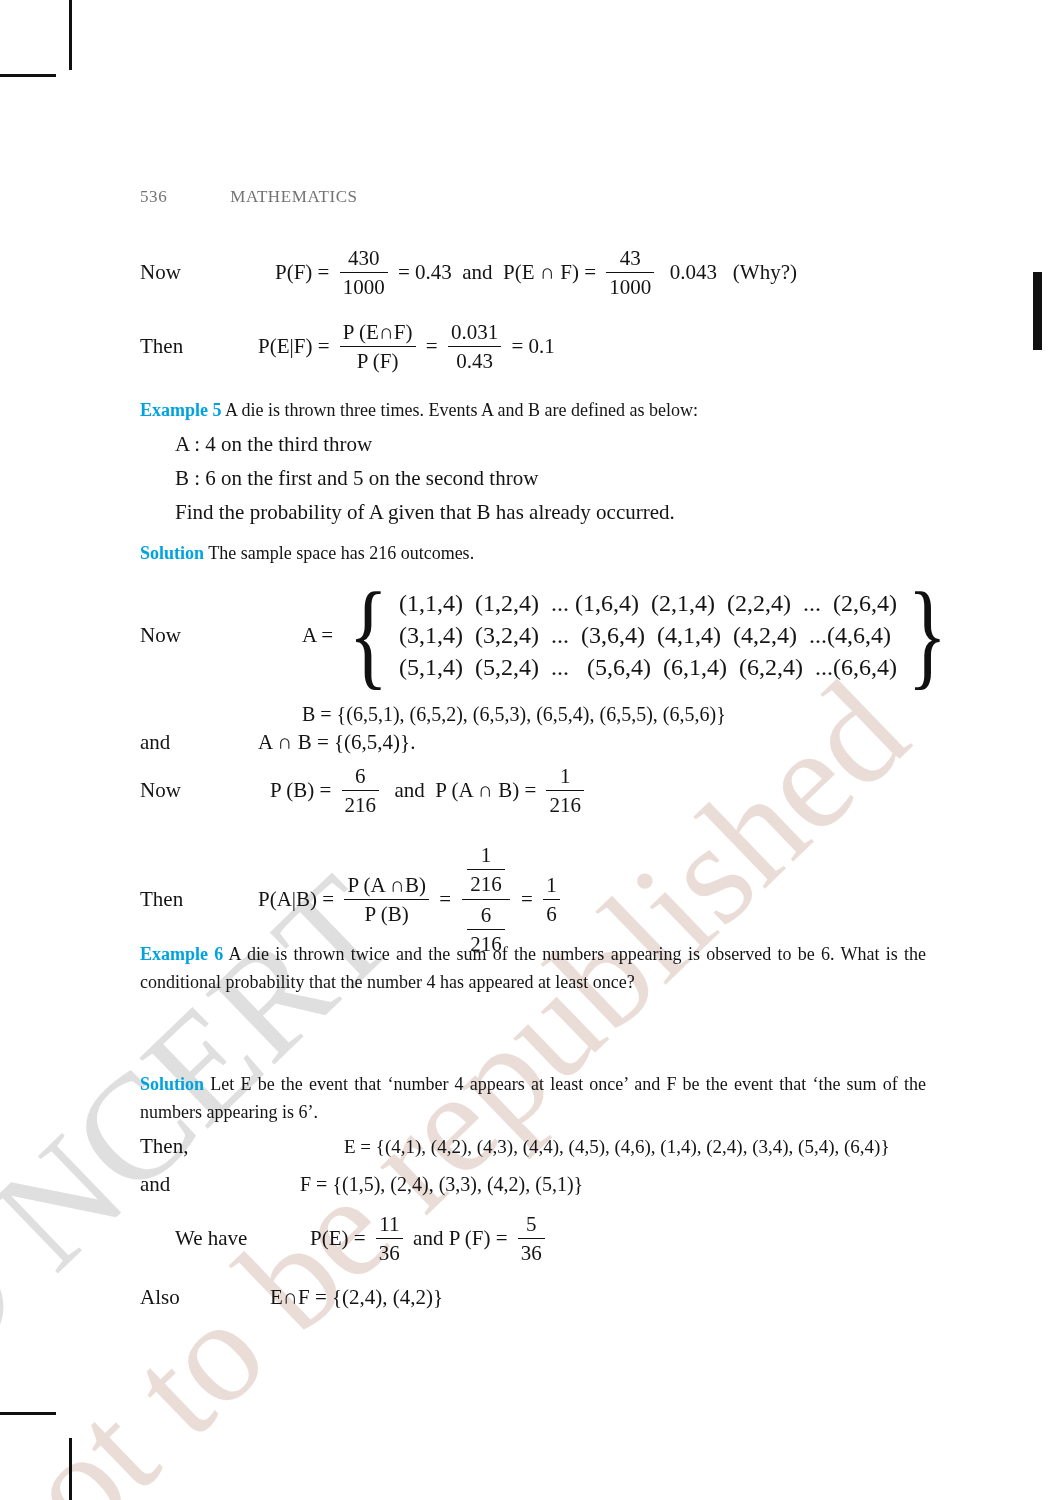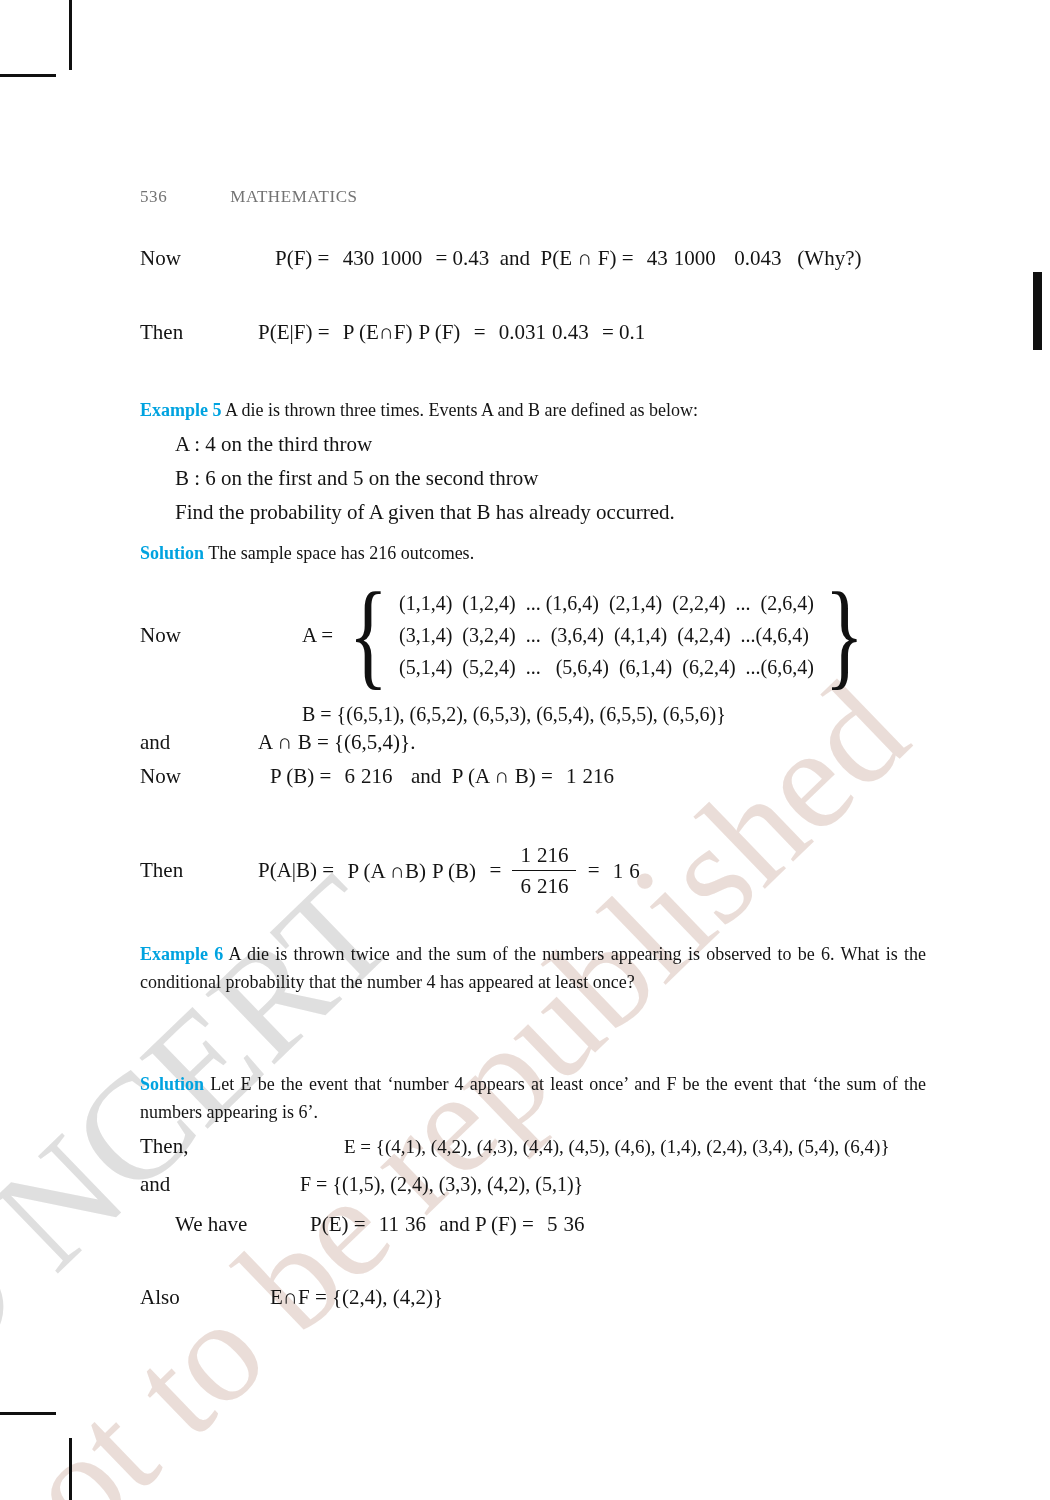--- a/index.html
+++ b/index.html
@@ -15,29 +15,29 @@
     position: absolute; white-space: nowrap; z-index: 0; pointer-events: none;
     transform: rotate(-44deg); transform-origin: 0 100%;
     font-family: "Liberation Serif", serif;
   }
   .content { position: absolute; inset: 0; z-index: 1; }
   .header { position: absolute; top: 187px; left: 140px; font-size: 17px; letter-spacing: .6px; color: #737373; }
   .header .pagenum { margin-right: 58px; }
   .mathrow { position: absolute; display: flex; align-items: center; font-size: 21px; white-space: pre; }
   .mlabel { flex: 0 0 auto; }
   .w118 { width: 118px; } .w130 { width: 130px; } .w135 { width: 135px; } .w160 { width: 160px; }
-  .frac { display: inline-flex; flex-direction: row; align-items: center; text-align: center; margin: 0 5px; line-height: 1.15; }
+  .frac { display: inline-flex; flex-direction: column; align-items: center; text-align: center; margin: 0 5px; line-height: 1.15; }
   .frac .bar { height: 0; border-top: 1.7px solid #111; align-self: stretch; margin: 2px 0; }
   .frac .num, .frac .den { padding: 0 3px; }
   .bigfrac { display: inline-flex; flex-direction: column; align-items: center; margin: 0 6px; }
   .bigfrac .bbar { height: 0; border-top: 1.7px solid #111; align-self: stretch; margin: 3px 0; }
   .para { position: absolute; font-size: 18px; line-height: 28px; text-align: justify; }
   .plain { position: absolute; font-size: 21px; white-space: pre; }
   .accent { color: var(--accent); font-weight: bold; }
-  .setrows { display: flex; flex-direction: column; font-size: 20px; line-height: 32px; white-space: pre; justify-content: center; }
+  .setrows { display: flex; flex-direction: column; font-size: 24px; line-height: 32px; white-space: pre; justify-content: center; }
   .brace { font-size: 118px; line-height: .9; transform: scaleX(.7); margin: 0 2px; color: #111; }
 </style>
 </head>
 <body>
 
 <div class="wm" style="left:-30px; top:1235px; font-size:150px; color:var(--watermark-gray); opacity:.8;">© NCERT</div>
 <div class="wm" style="left:55px; top:1455px; font-size:146px; color:var(--watermark-pink); opacity:.85;">not to be republished</div>
 
 <div class="mark" style="left:69px; top:0; width:3px; height:70px;"></div>
 <div class="mark" style="left:0; top:74px; width:56px; height:3px;"></div>

